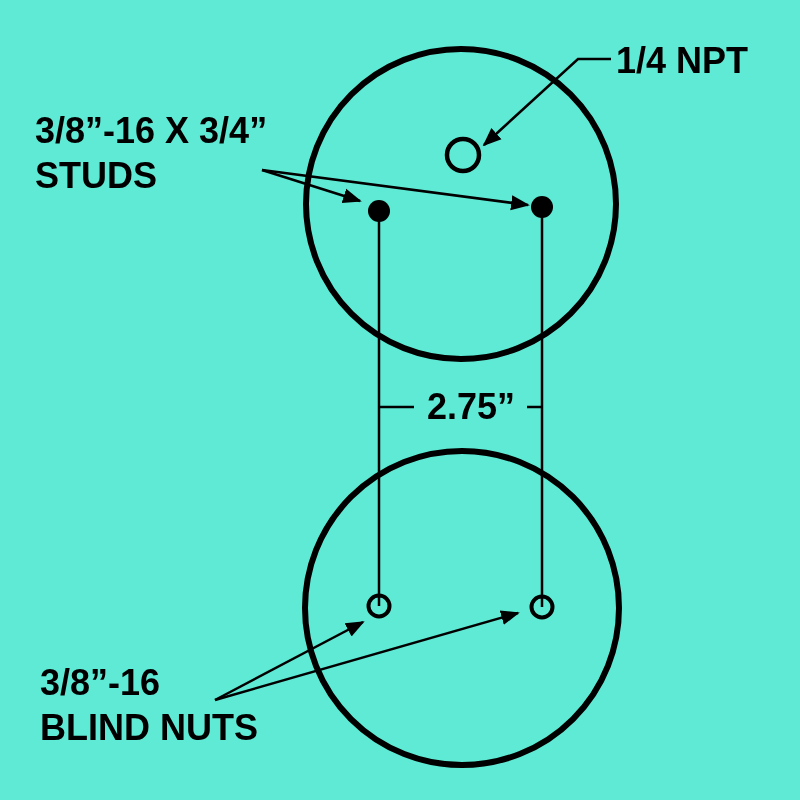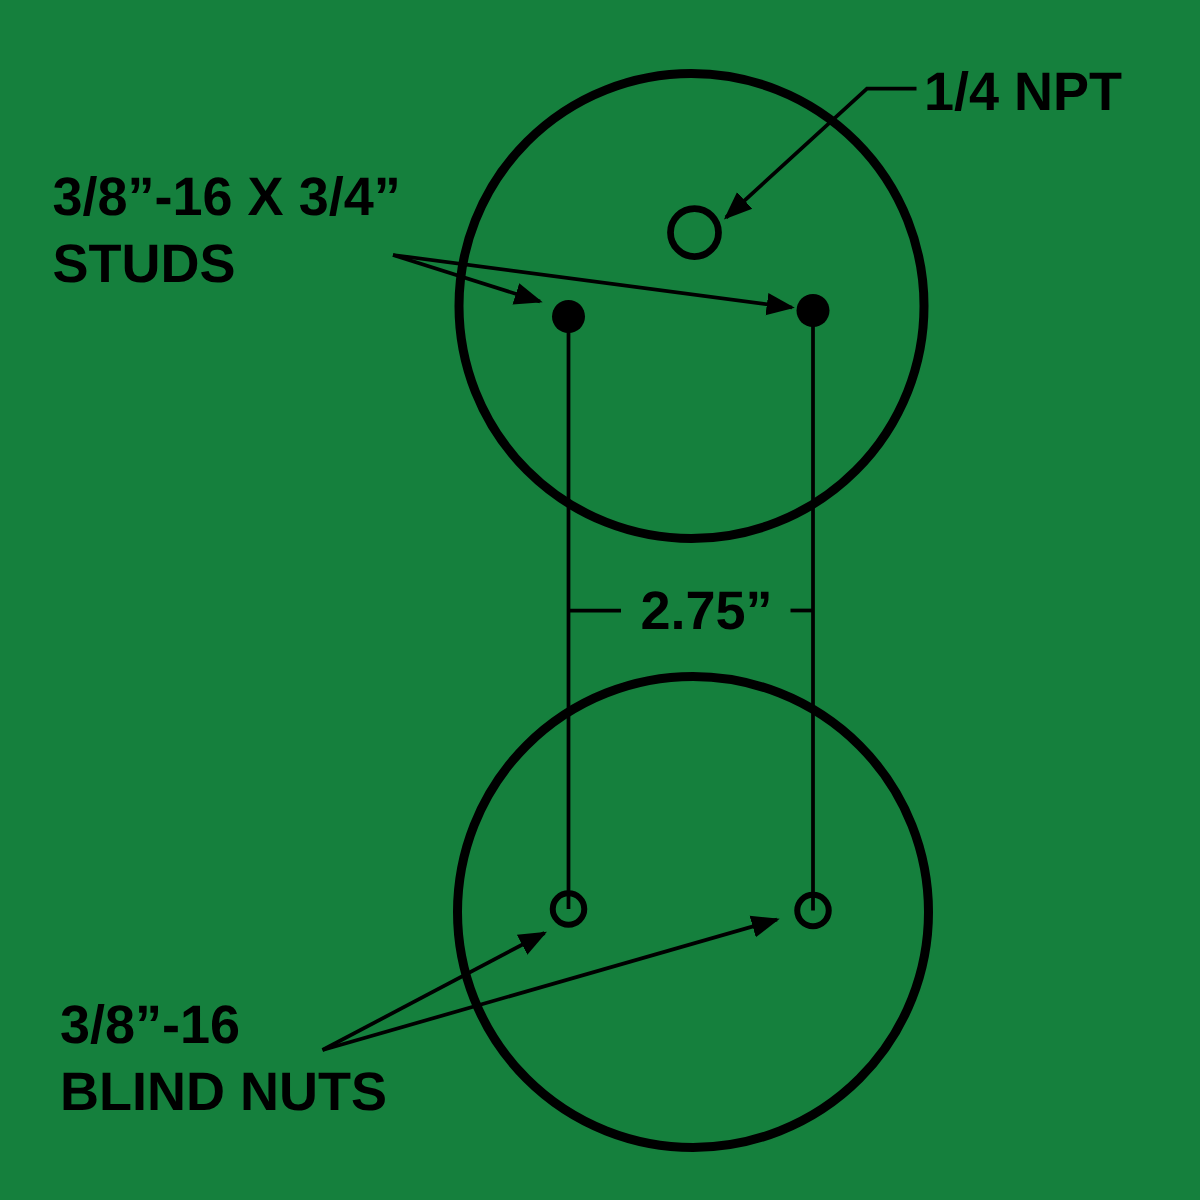--- a/index.html
+++ b/index.html
@@ -4,21 +4,21 @@
 <style>
   html, body {
     margin: 0;
     padding: 0;
     background: #ffffff;
   }
   .stage {
     position: relative;
     width: 800px;
     height: 800px;
-    background: #15803d;
+    background: #5eead4;
     overflow: hidden;
   }
   svg {
     display: block;
   }
   .dwg-label {
     font-family: "Liberation Sans", sans-serif;
     font-weight: bold;
     font-size: 36px;
     fill: #000000;

